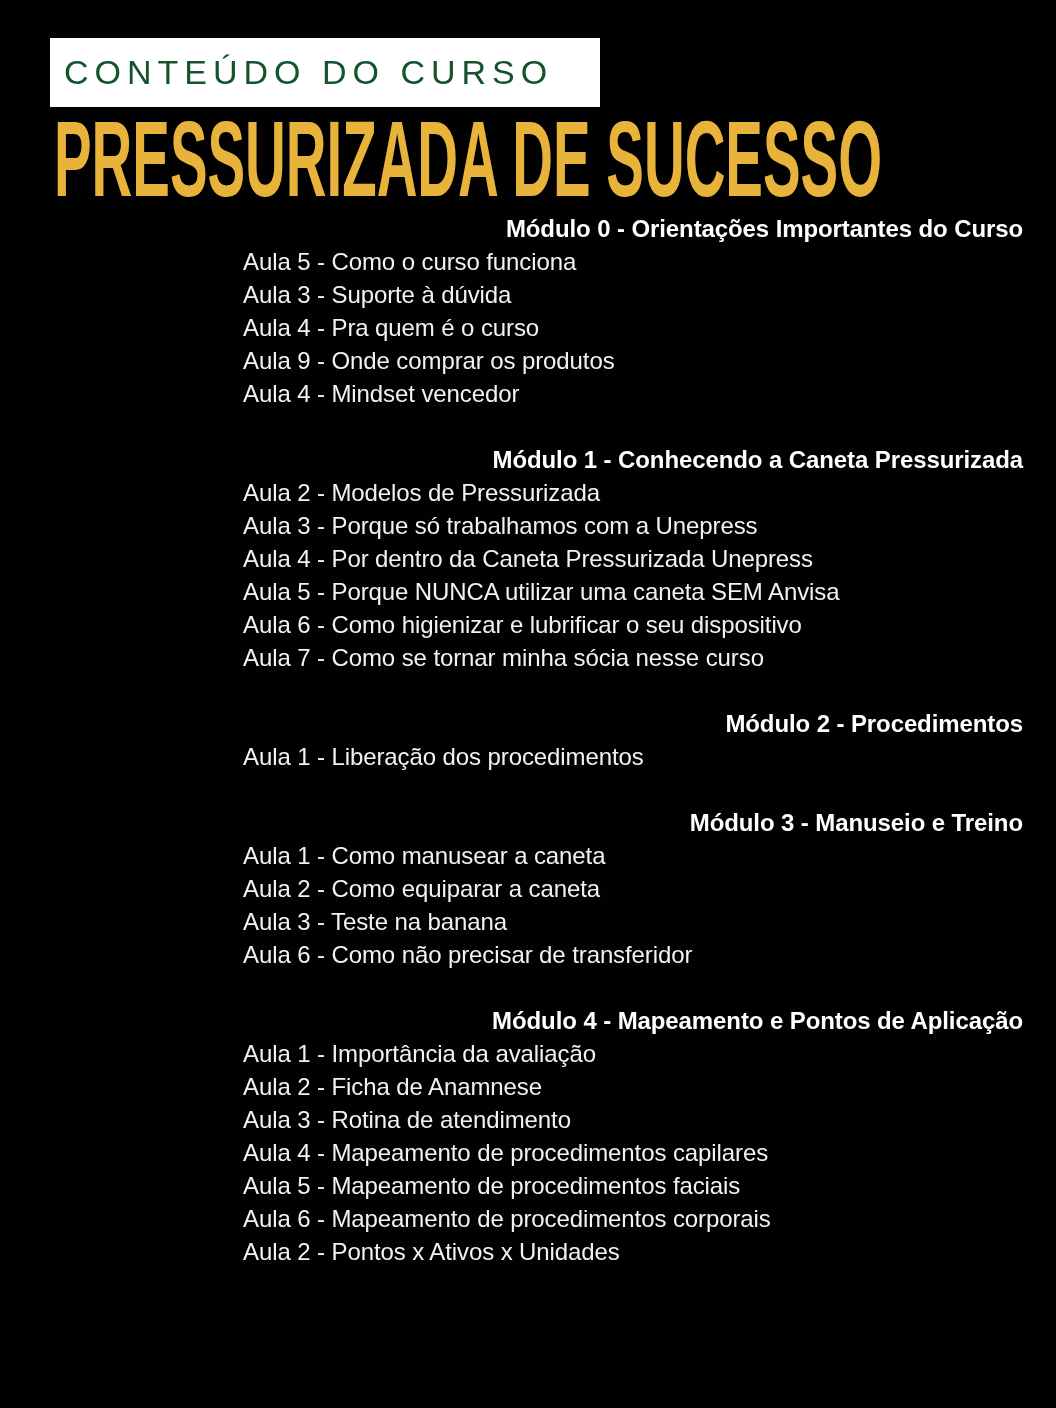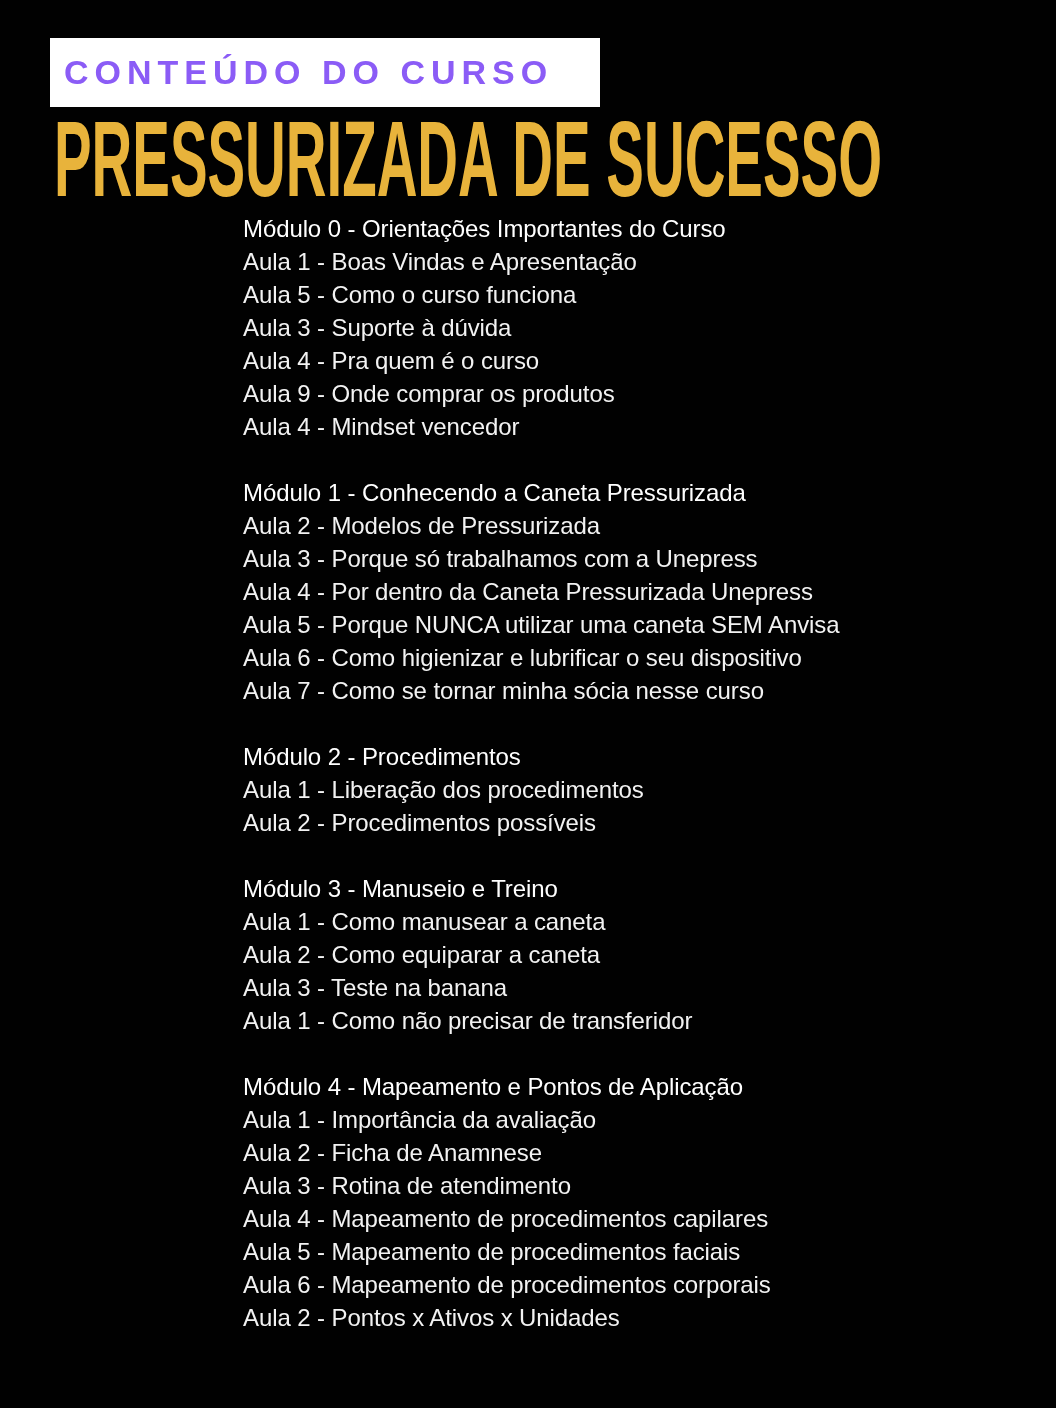--- a/index.html
+++ b/index.html
@@ -18,23 +18,23 @@
     position: absolute;
     left: 50px;
     top: 38px;
     background: #ffffff;
     padding: 16px 24px 16px 14px;
     box-sizing: border-box;
     min-width: 550px;
   }
   .badge-label {
     font-size: 34px;
-    font-weight: 700;
+    font-weight: 400;
     letter-spacing: 6px;
-    color: #8b5cf6;
+    color: #14532d;
     white-space: nowrap;
     line-height: 1.1;
   }
   .main-title-svg {
     position: absolute;
     left: 52px;
     top: 112px;
     overflow: visible;
   }
   .content {
@@ -47,73 +47,72 @@
     letter-spacing: -0.1px;
     color: #f2f2f2;
   }
   .module {
     margin: 0 0 33px 0;
   }
   .module:last-child {
     margin-bottom: 0;
   }
   .module-title {
-    font-weight: 400;
+    font-weight: 700;
     color: #ffffff;
     white-space: nowrap;
+    text-align: right;
   }
   .lesson {
     white-space: nowrap;
   }
 </style>
 </head>
 <body>
 
 <div class="badge">
   <span class="badge-label">CONTEÚDO DO CURSO</span>
 </div>
 
 <svg class="main-title-svg" width="900" height="104" viewBox="0 0 900 104">
   <text x="2" y="84" font-family="Liberation Sans, sans-serif" font-weight="bold" font-size="108" fill="#E8B33B" textLength="828" lengthAdjust="spacingAndGlyphs">PRESSURIZADA DE SUCESSO</text>
 </svg>
 
 <div class="content">
 
   <div class="module">
     <div class="module-title">Módulo 0 - Orientações Importantes do Curso</div>
-    <div class="lesson">Aula 1 - Boas Vindas e Apresentação</div>
     <div class="lesson">Aula 5 - Como o curso funciona</div>
     <div class="lesson">Aula 3 - Suporte à dúvida</div>
     <div class="lesson">Aula 4 - Pra quem é o curso</div>
     <div class="lesson">Aula 9 - Onde comprar os produtos</div>
     <div class="lesson">Aula 4 - Mindset vencedor</div>
   </div>
 
   <div class="module">
     <div class="module-title">Módulo 1 - Conhecendo a Caneta Pressurizada</div>
     <div class="lesson">Aula 2 - Modelos de Pressurizada</div>
     <div class="lesson">Aula 3 - Porque só trabalhamos com a Unepress</div>
     <div class="lesson">Aula 4 - Por dentro da Caneta Pressurizada Unepress</div>
     <div class="lesson">Aula 5 - Porque NUNCA utilizar uma caneta SEM Anvisa</div>
     <div class="lesson">Aula 6 - Como higienizar e lubrificar o seu dispositivo</div>
     <div class="lesson">Aula 7 - Como se tornar minha sócia nesse curso</div>
   </div>
 
   <div class="module">
     <div class="module-title">Módulo 2 - Procedimentos</div>
     <div class="lesson">Aula 1 - Liberação dos procedimentos</div>
-    <div class="lesson">Aula 2 - Procedimentos possíveis</div>
   </div>
 
   <div class="module">
     <div class="module-title">Módulo 3 - Manuseio e Treino</div>
     <div class="lesson">Aula 1 - Como manusear a caneta</div>
     <div class="lesson">Aula 2 - Como equiparar a caneta</div>
     <div class="lesson">Aula 3 - Teste na banana</div>
-    <div class="lesson">Aula 1 - Como não precisar de transferidor</div>
+    <div class="lesson">Aula 6 - Como não precisar de transferidor</div>
   </div>
 
   <div class="module">
     <div class="module-title">Módulo 4 - Mapeamento e Pontos de Aplicação</div>
     <div class="lesson">Aula 1 - Importância da avaliação</div>
     <div class="lesson">Aula 2 - Ficha de Anamnese</div>
     <div class="lesson">Aula 3 - Rotina de atendimento</div>
     <div class="lesson">Aula 4 - Mapeamento de procedimentos capilares</div>
     <div class="lesson">Aula 5 - Mapeamento de procedimentos faciais</div>
     <div class="lesson">Aula 6 - Mapeamento de procedimentos corporais</div>

